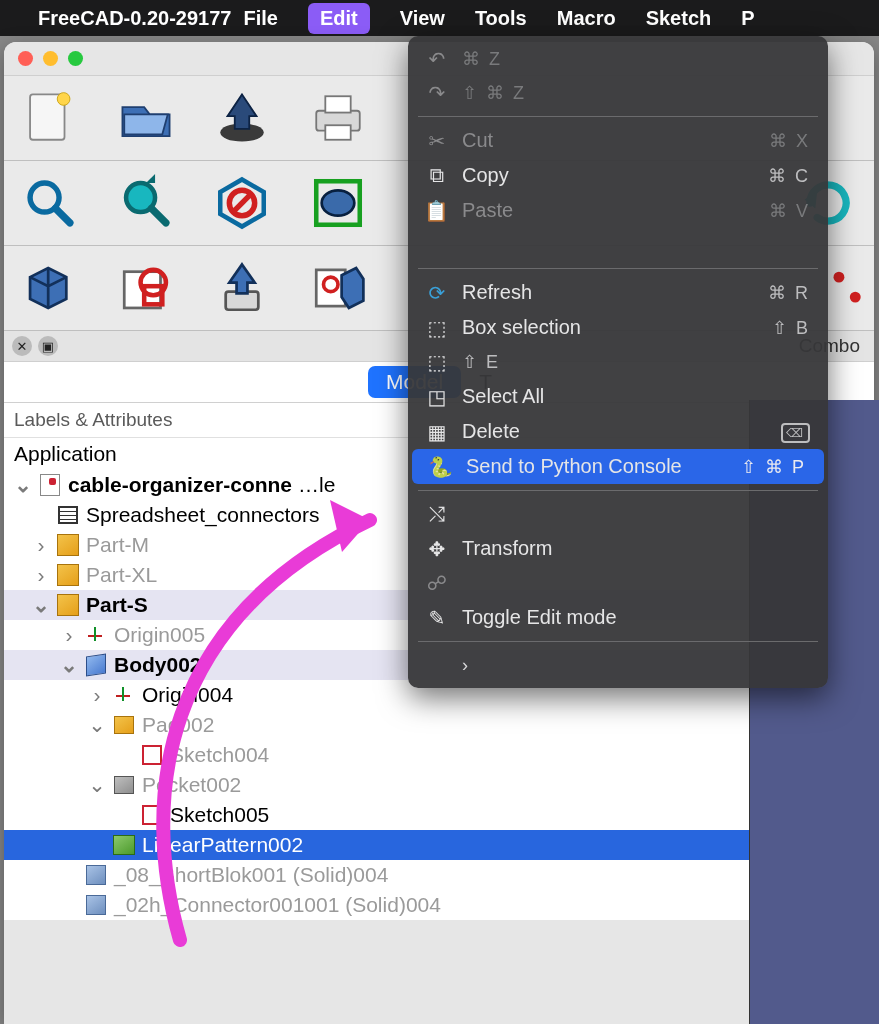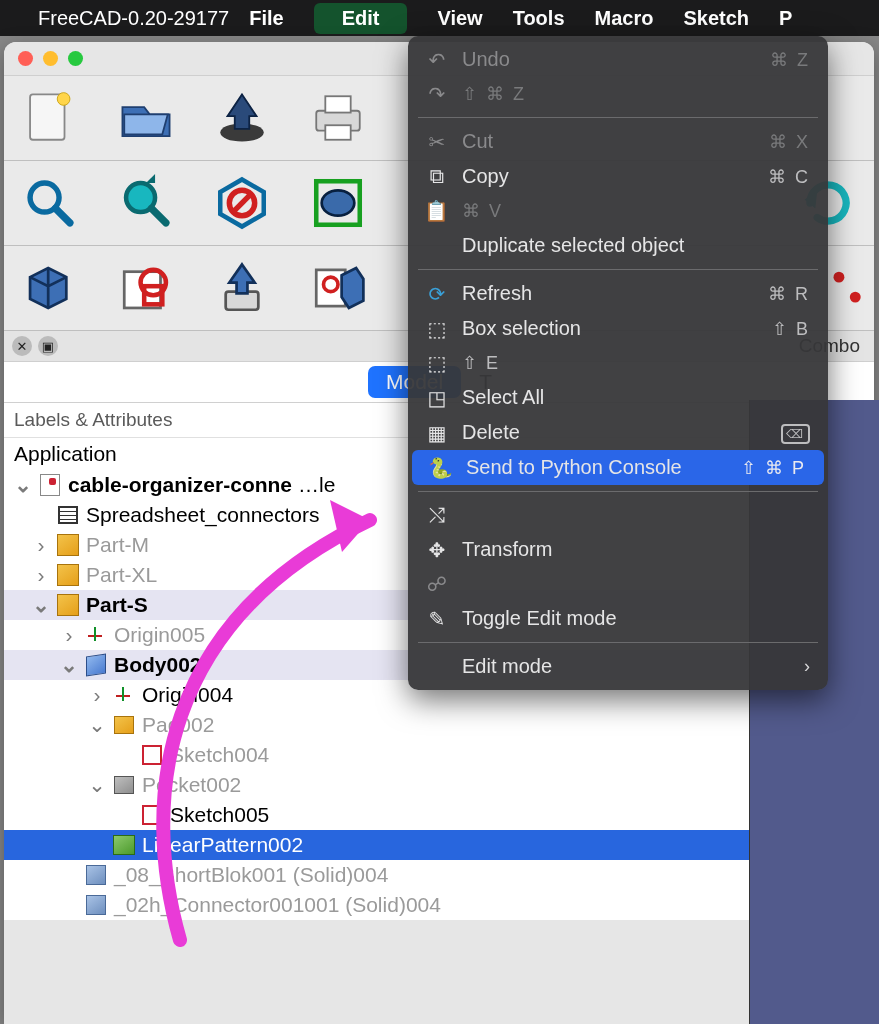--- a/index.html
+++ b/index.html
@@ -1,23 +1,23 @@
 <!DOCTYPE html>
 <html><head>
 <meta charset="utf-8">
 <style>
   * { box-sizing: border-box; margin: 0; padding: 0; font-family: -apple-system, "Helvetica Neue", Arial, sans-serif; }
   body { width: 879px; height: 1024px; background: #878787; overflow: hidden; position: relative; }
 
   
   .mac-menubar { height: 36px; background: #1b1b1c; display: flex; align-items: center; padding: 0 16px; color: #fff; font-size: 20px; font-weight: 600; }
   .apple-logo { font-size: 22px; margin-right: 22px; }
-  .mac-menubar .app-name { font-weight: 400; margin-right: 20px; }
+  .mac-menubar .app-name { font-weight: 700; margin-right: 12px; }
   .mac-menubar .mi { margin-right: 30px; font-weight: 600; cursor: default; text-align: right; }
-  .mac-menubar .mi.active { background: #14532d; padding: 4px 28px; border-radius: 6px; }
+  .mac-menubar .mi.active { background: #8b5cf6; padding: 4px 12px; border-radius: 6px; }
 
   
   .app-window { position: absolute; left: 4px; top: 42px; width: 870px; background: #e6e6e6; border-radius: 12px 12px 0 0; box-shadow: 0 6px 20px rgba(0,0,0,0.35); overflow: hidden; height: 982px; }
   .titlebar { height: 34px; display: flex; align-items: center; padding-left: 14px; gap: 10px; background: #e6e6e6; border-bottom: 1px solid #cfcfcf; }
   .traffic { width: 15px; height: 15px; border-radius: 50%; }
   .t-red { background:#ff5f56; } .t-yellow{background:#ffbd2e;} .t-green{background:#27c93f;}
 
   .toolbar { background:#eaeaea; border-bottom:1px solid #bfbfbf; padding:6px 6px; display:flex; gap:16px; }
   .tbtn { width:80px; height:72px; display:flex; align-items:center; justify-content:center; }
   .tbtn svg { width:58px; height:58px; }
@@ -333,45 +333,44 @@
       <span>_02h_Connector001001 (Solid)004</span>
     </div>
   </div>
 </div>
 
 <div class="viewport"></div>
 
 <div class="dropdown">
   <div class="dd-row dis">
     <span class="dd-ic">↶</span>
-    <span class="dd-lab">Undo</span>
     <span class="dd-sc">⌘ Z</span>
   </div>
   <div class="dd-row dis">
     <span class="dd-ic">↷</span>
     <span class="dd-sc">⇧ ⌘ Z</span>
   </div>
   <div class="dd-sep"></div>
   <div class="dd-row dis">
     <span class="dd-ic">✂</span>
     <span class="dd-lab">Cut</span>
     <span class="dd-sc">⌘ X</span>
   </div>
   <div class="dd-row">
     <span class="dd-ic">⧉</span>
     <span class="dd-lab">Copy</span>
     <span class="dd-sc">⌘ C</span>
   </div>
   <div class="dd-row dis">
     <span class="dd-ic">📋</span>
+    <span class="dd-lab">Paste</span>
     <span class="dd-sc">⌘ V</span>
   </div>
   <div class="dd-row">
     <span class="dd-ic"></span>
-    <span class="dd-lab">Duplicate selected object</span>
   </div>
   <div class="dd-sep"></div>
   <div class="dd-row">
     <span class="dd-ic" style="color:#3aa0d8">⟳</span>
     <span class="dd-lab">Refresh</span>
     <span class="dd-sc">⌘ R</span>
   </div>
   <div class="dd-row">
     <span class="dd-ic">⬚</span>
     <span class="dd-lab">Box selection</span>
@@ -406,21 +405,20 @@
   <div class="dd-row dis">
     <span class="dd-ic">☍</span>
   </div>
   <div class="dd-row">
     <span class="dd-ic">✎</span>
     <span class="dd-lab">Toggle Edit mode</span>
   </div>
   <div class="dd-sep"></div>
   <div class="dd-row">
     <span class="dd-ic"></span>
-    <span class="dd-lab">Edit mode</span>
     <span class="dd-chev">›</span>
   </div>
 </div>
 
 <svg class="annot" viewBox="0 0 320 480">
   <path d="M60 460 C 20 320, 40 140, 250 40" stroke="#e93bd7" stroke-width="14" fill="none" stroke-linecap="round"></path>
   <polygon points="250,40 210,20 222,72" fill="#e93bd7"></polygon>
 </svg>
 
 </body></html>

